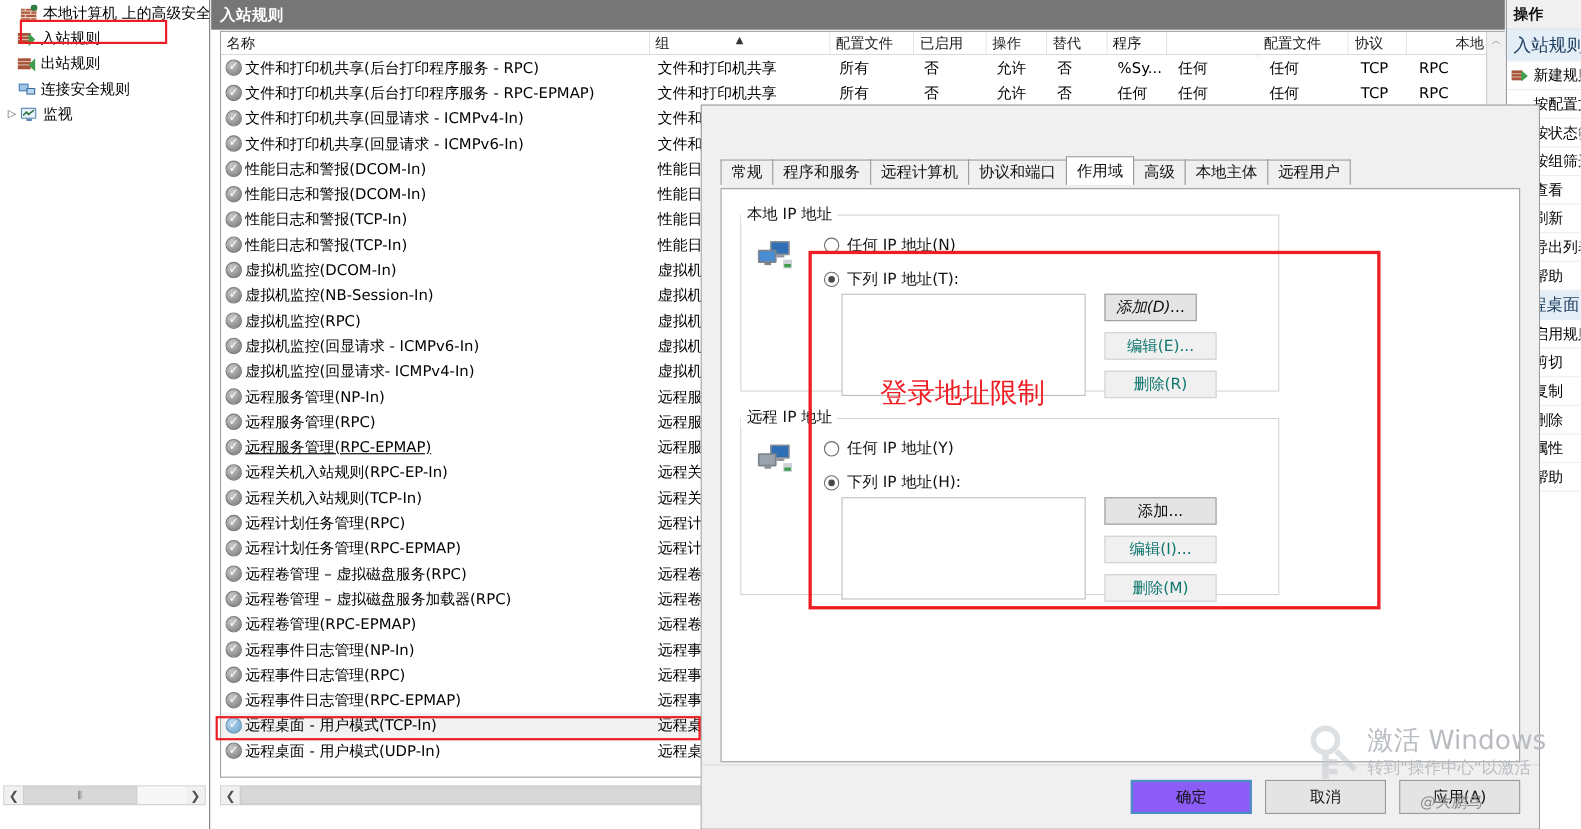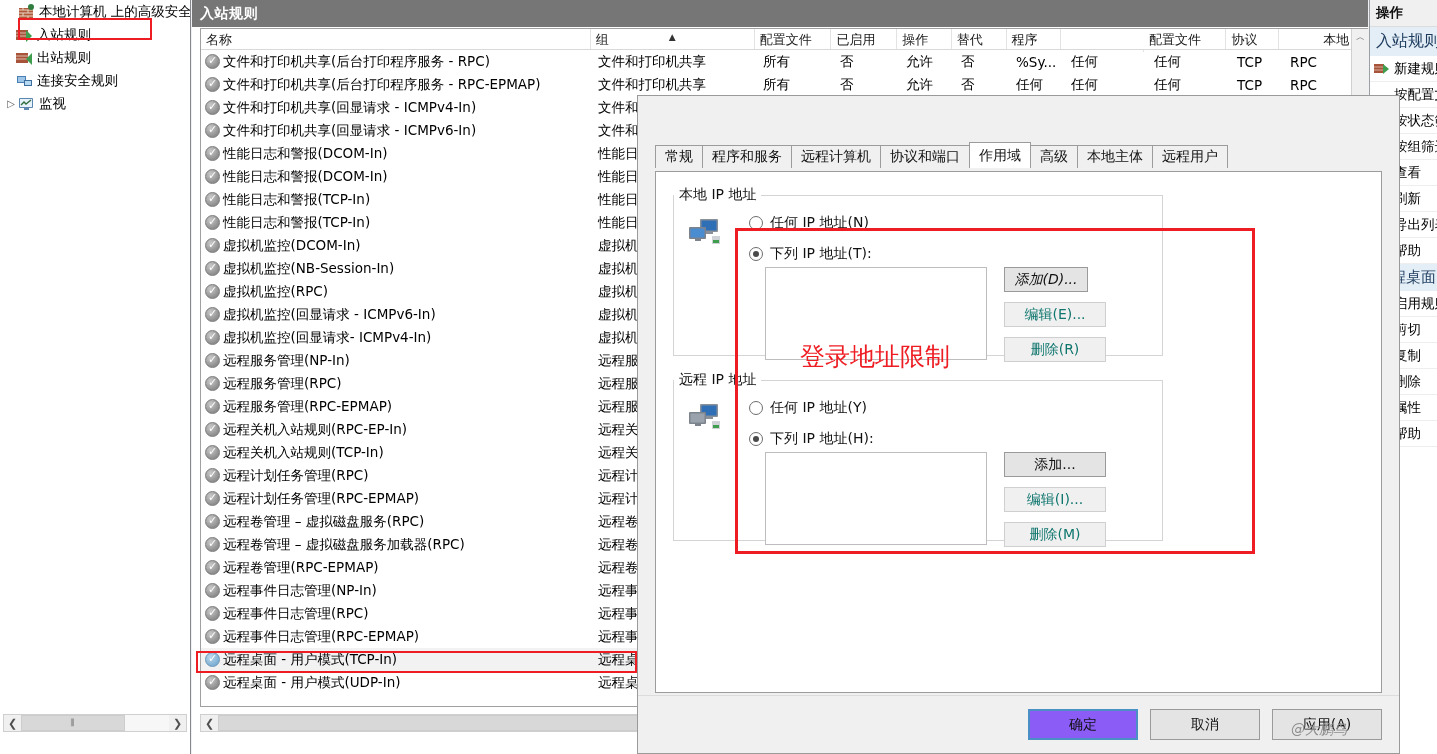--- a/index.html
+++ b/index.html
@@ -574,21 +574,21 @@
             <div class="cell" style="width: 66px;"></div>
             <div class="cell" style="width: 55px;"></div>
             <div class="cell" style="width: 55px;"></div>
             <div class="cell" style="width: 55px;"></div>
             <div class="cell" style="width: 83px;"></div>
             <div class="cell" style="width: 83px;"></div>
             <div class="cell" style="width: 53px;"></div>
             <div class="cell" style="width: 50px;"></div>
           </div>
           <div class="row">
-            <div class="cell name" style="width: 392px;">
+            <div class="cell name" style="width: 392px; text-decoration: underline;">
               <span class="rule-dot"></span>
               <span>远程服务管理(RPC-EPMAP)</span>
             </div>
             <div class="cell" style="width: 165px;">远程服</div>
             <div class="cell" style="width: 77px;"></div>
             <div class="cell" style="width: 66px;"></div>
             <div class="cell" style="width: 55px;"></div>
             <div class="cell" style="width: 55px;"></div>
             <div class="cell" style="width: 55px;"></div>
             <div class="cell" style="width: 83px;"></div>
@@ -958,15 +958,28 @@
         <div class="btn default">确定</div>
         <div class="btn">取消</div>
         <div class="btn">应用(A)</div>
       </div>
     </div>
   </div>
 
   <div id="scope-annot"></div>
   <div id="annot-text">登录地址限制</div>
 
+  <div id="watermark">
+    <div id="wm-key">
+      <svg width="55" height="55" viewBox="0 0 55 55">
+        <circle cx="20" cy="16" r="11" fill="none" stroke="#c3c7cc" stroke-width="5"></circle>
+        <rect x="17" y="25" width="6" height="26" fill="#c3c7cc"></rect>
+        <rect x="23" y="33" width="8" height="5" fill="#c3c7cc"></rect>
+        <rect x="23" y="42" width="8" height="5" fill="#c3c7cc"></rect>
+        <line x1="30" y1="26" x2="47" y2="43" stroke="#c3c7cc" stroke-width="5"></line>
+      </svg>
+    </div>
+    <div id="wm-line1">激活 Windows</div>
+    <div id="wm-line2">转到"操作中心"以激活</div>
+  </div>
   <div id="signature">@大鹏鸟</div>
 
 </div>
 
 </body></html>

